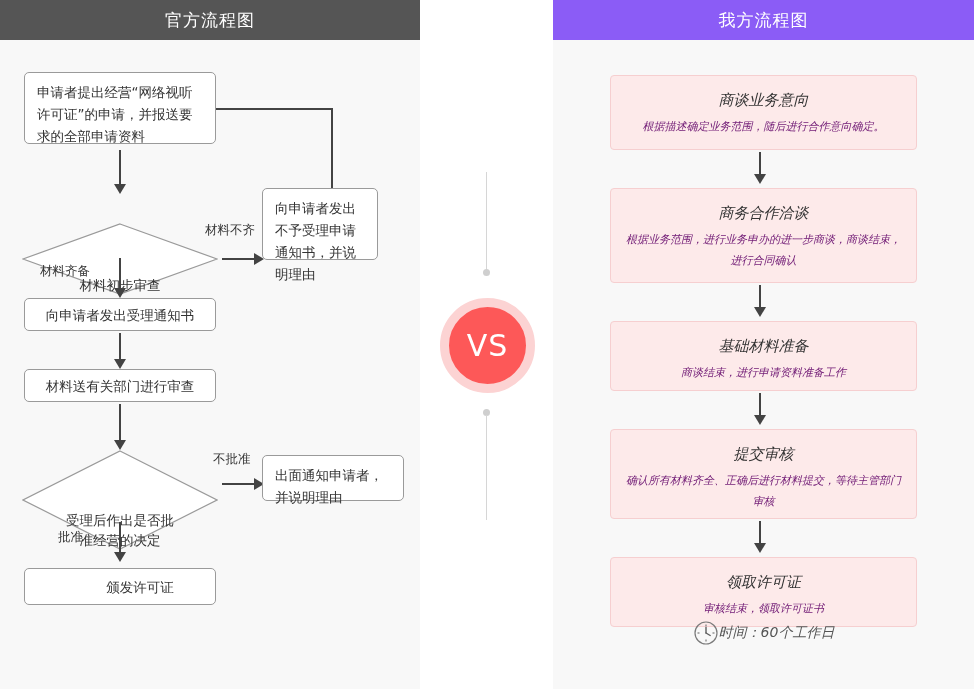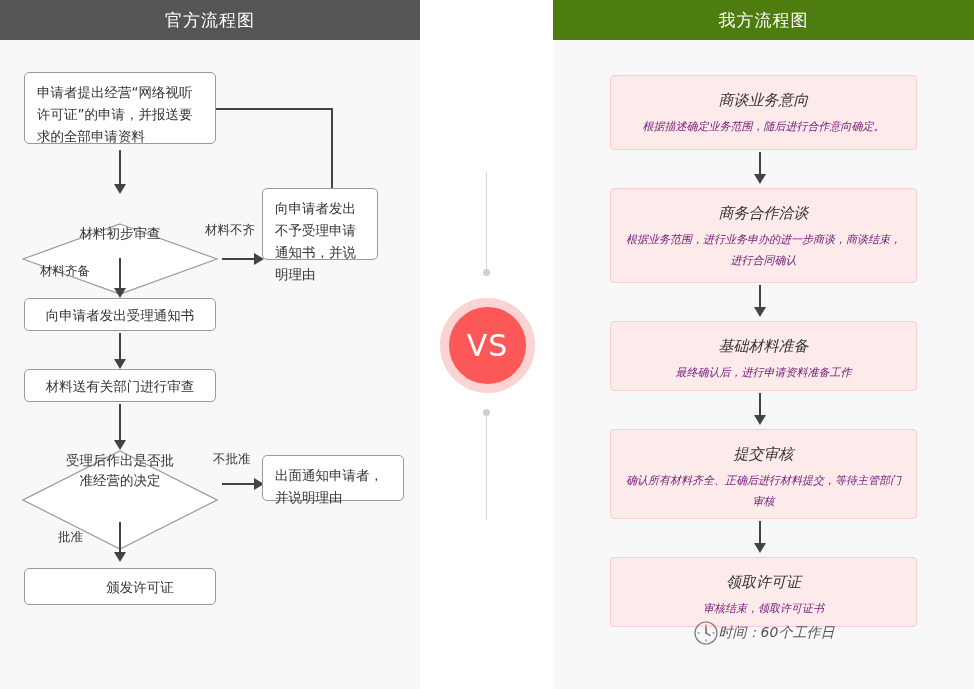--- a/index.html
+++ b/index.html
@@ -15,40 +15,40 @@
   .panel { position: absolute; top: 0; height: 689px; background: #f8f8f8; }
   .panel-left  { left: 0;    width: 420px; }
   .panel-right { left: 553px; width: 421px; }
 
   .panel-header {
     height: 40px; width: 100%;
     display: flex; align-items: center; justify-content: center;
     color: #ffffff; font-size: 17px; letter-spacing: 1px;
   }
   .header-official { background: #555555; }
-  .header-ours     { background: #4d7c0f; }
+  .header-ours     { background: #8b5cf6; }
 
   
   .flow-left { position: relative; width: 420px; height: 649px; }
 
   .node {
     position: absolute;
     background: #ffffff;
     border: 1px solid #9a9a9a;
     border-radius: 5px;
     color: #333333;
     font-size: 13.5px;
     line-height: 22px;
   }
   .node-left-text { padding: 8px 10px 8px 12px; text-align: left; }
   .node-center    { display: flex; align-items: center; justify-content: center; text-align: center; }
 
   .diamond {
     position: absolute;
-    display: flex; align-items: flex-start; justify-content: center;
+    display: flex; align-items: flex-end; justify-content: center;
   }
   .diamond svg { position: absolute; inset: 0; }
   .diamond .dlabel {
     position: relative;
     font-size: 13.5px; line-height: 20px; color: #333333; text-align: center;
   }
 
   .arrow-v { position: absolute; width: 0; }
   .arrow-v .shaft { position: absolute; left: 50%; top: 0; width: 2px; margin-left: -1px; background: #434343; }
   .arrow-v .head {
@@ -267,21 +267,21 @@
         <div class="card-title">商务合作洽谈</div>
         <div class="card-desc">根据业务范围，进行业务申办的进一步商谈，商谈结束，进行合同确认</div>
       </div>
       <div class="card-arrow" style="top:245px; height:32px;">
         <div class="shaft" style="height:22px;"></div>
           <div class="head"></div>
       </div>
 
       <div class="card" style="top:281px; height:70px;">
         <div class="card-title">基础材料准备</div>
-        <div class="card-desc">最终确认后，进行申请资料准备工作</div>
+        <div class="card-desc">商谈结束，进行申请资料准备工作</div>
       </div>
       <div class="card-arrow" style="top:353px; height:32px;">
         <div class="shaft" style="height:22px;"></div>
           <div class="head"></div>
       </div>
 
       <div class="card" style="top:389px; height:90px;">
         <div class="card-title">提交审核</div>
         <div class="card-desc">确认所有材料齐全、正确后进行材料提交，等待主管部门审核</div>
       </div>

